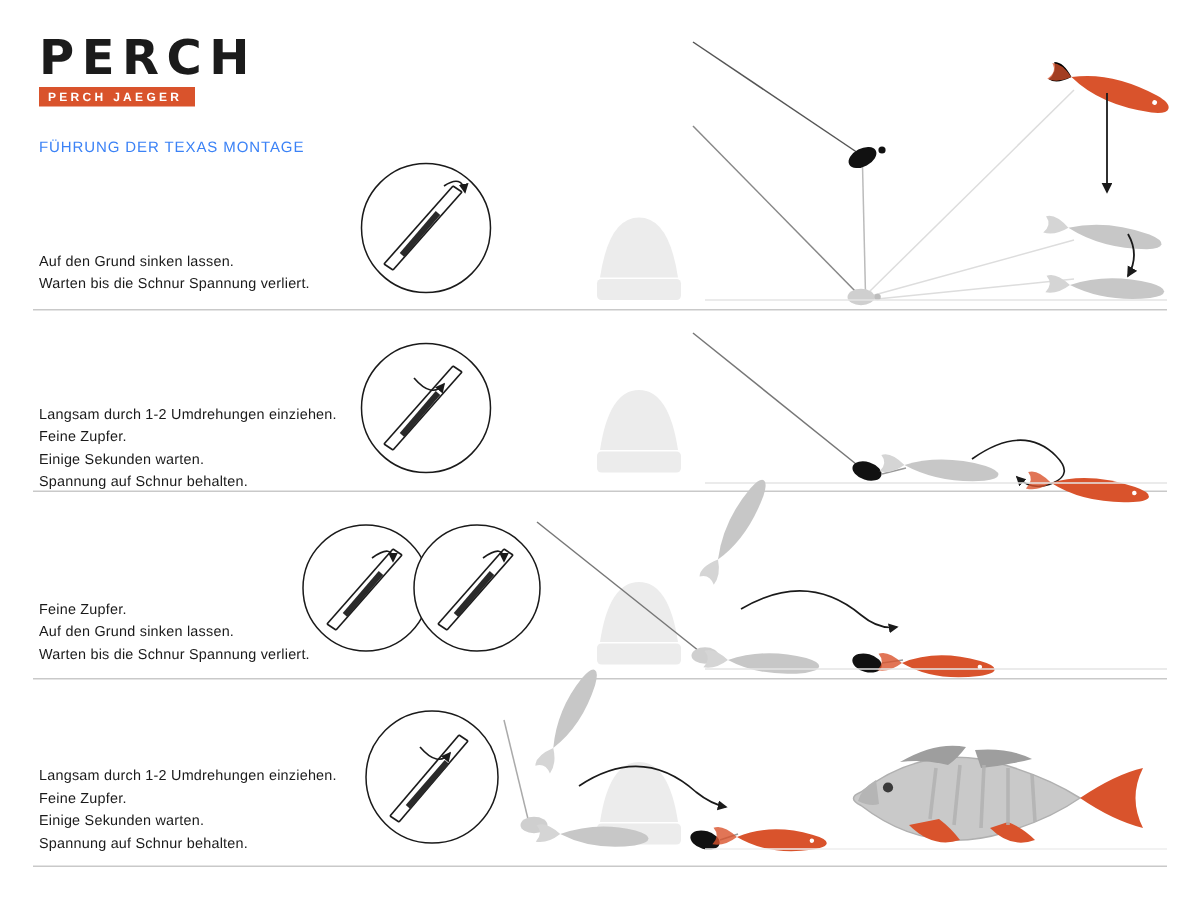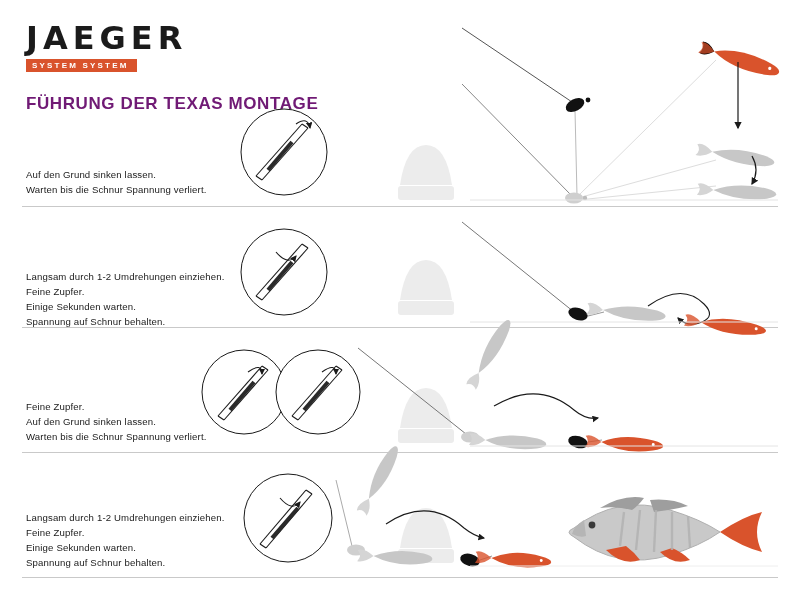--- a/index.html
+++ b/index.html
@@ -47,25 +47,25 @@
     font-weight: 700;
     letter-spacing: 2.2px;
     padding: 2px 8px 2px 6px;
   }
 
   
   .headline {
     position: absolute;
     left: 26px;
     top: 92px;
-    font-size: 17px;
-    font-weight: 700;
+    font-size: 10px;
+    font-weight: 400;
     letter-spacing: 0.6px;
     line-height: 1.45;
-    color: #701a75;
+    color: #3b82f6;
     text-transform: uppercase;
   }
 
   
   .rule {
     position: absolute;
     left: 22px;
     width: 756px;
     height: 1px;
     background: #c9c9c9;
@@ -89,22 +89,22 @@
     inset: 0;
     pointer-events: none;
   }
 </style>
 </head>
 <body>
 
 <div class="page">
 
   <div class="brand">
-    <div class="brand-word">JAEGER</div>
-    <div class="brand-sub">SYSTEM SYSTEM</div>
+    <div class="brand-word">PERCH</div>
+    <div class="brand-sub">PERCH JAEGER</div>
   </div>
 
   <div class="headline">FÜHRUNG DER
 TEXAS MONTAGE</div>
 
   <div class="caption" style="top:168px;">Auf den Grund sinken lassen.
 Warten bis die Schnur Spannung verliert.</div>
   <div class="caption" style="top:270px;">Langsam durch 1-2 Umdrehungen einziehen.
 Feine Zupfer.
 Einige Sekunden warten.

